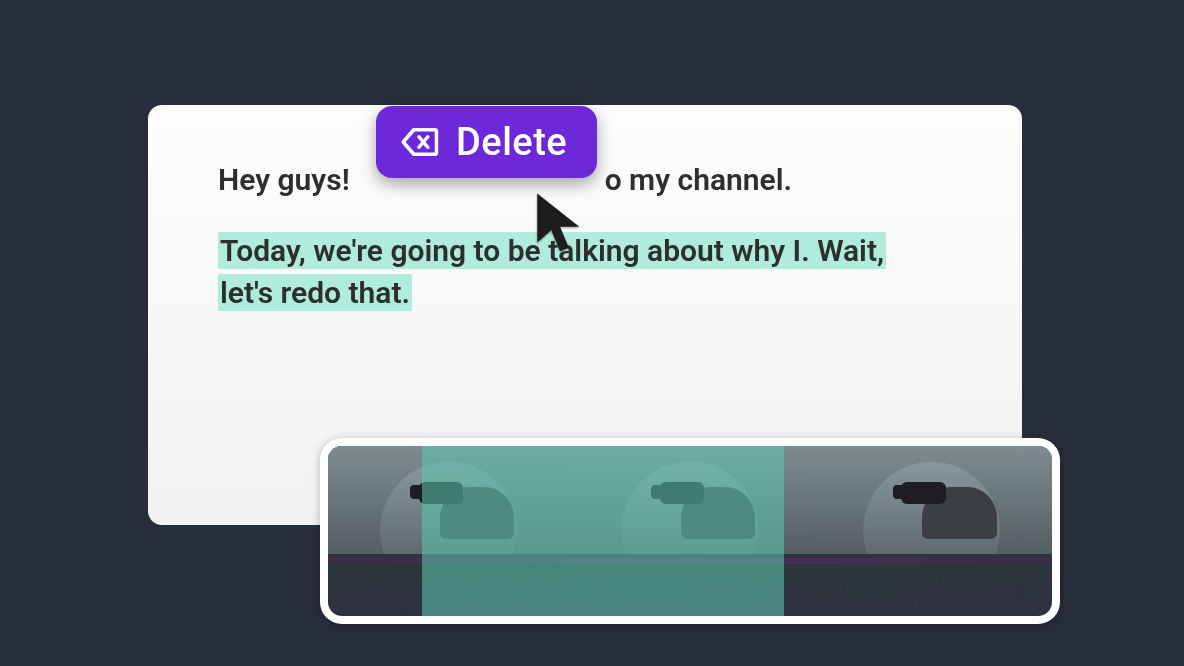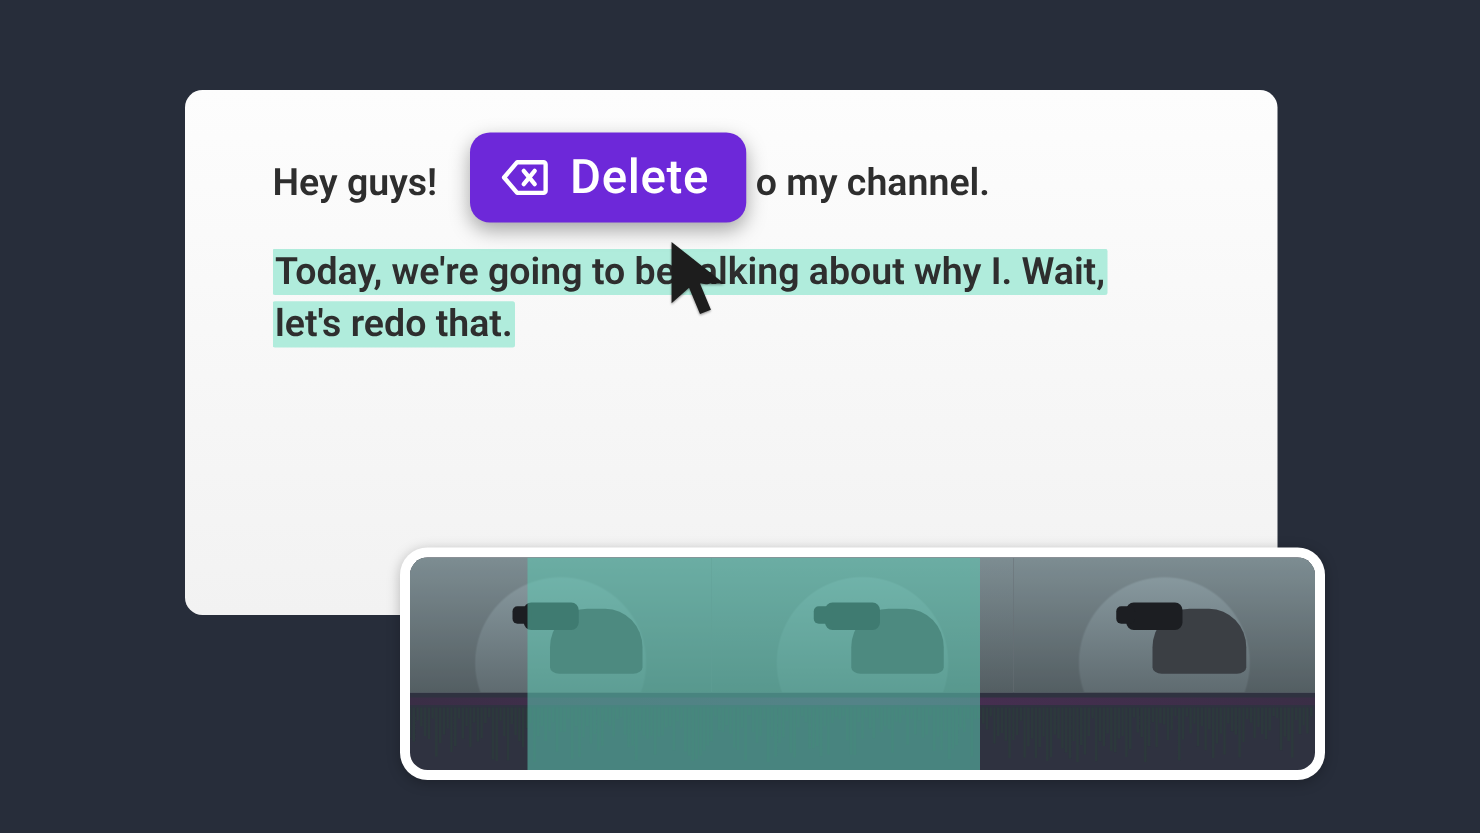--- a/index.html
+++ b/index.html
@@ -8,21 +8,21 @@
     height: 666px;
     background: #272d3a;
     font-family: -apple-system, BlinkMacSystemFont, "Segoe UI", Roboto, "Helvetica Neue", Arial, sans-serif;
     position: relative;
     overflow: hidden;
   }
 
   .transcript-card {
     position: absolute;
     left: 148px;
-    top: 72px;
+    top: 105px;
     width: 874px;
     height: 420px;
     background: linear-gradient(180deg, #fdfdfd 0%, #f2f2f2 100%);
     border-radius: 14px;
     padding: 54px 94px 30px 70px;
     color: #2e2e2e;
     font-size: 30px;
     font-weight: 600;
     line-height: 1.38;
     overflow: hidden;

